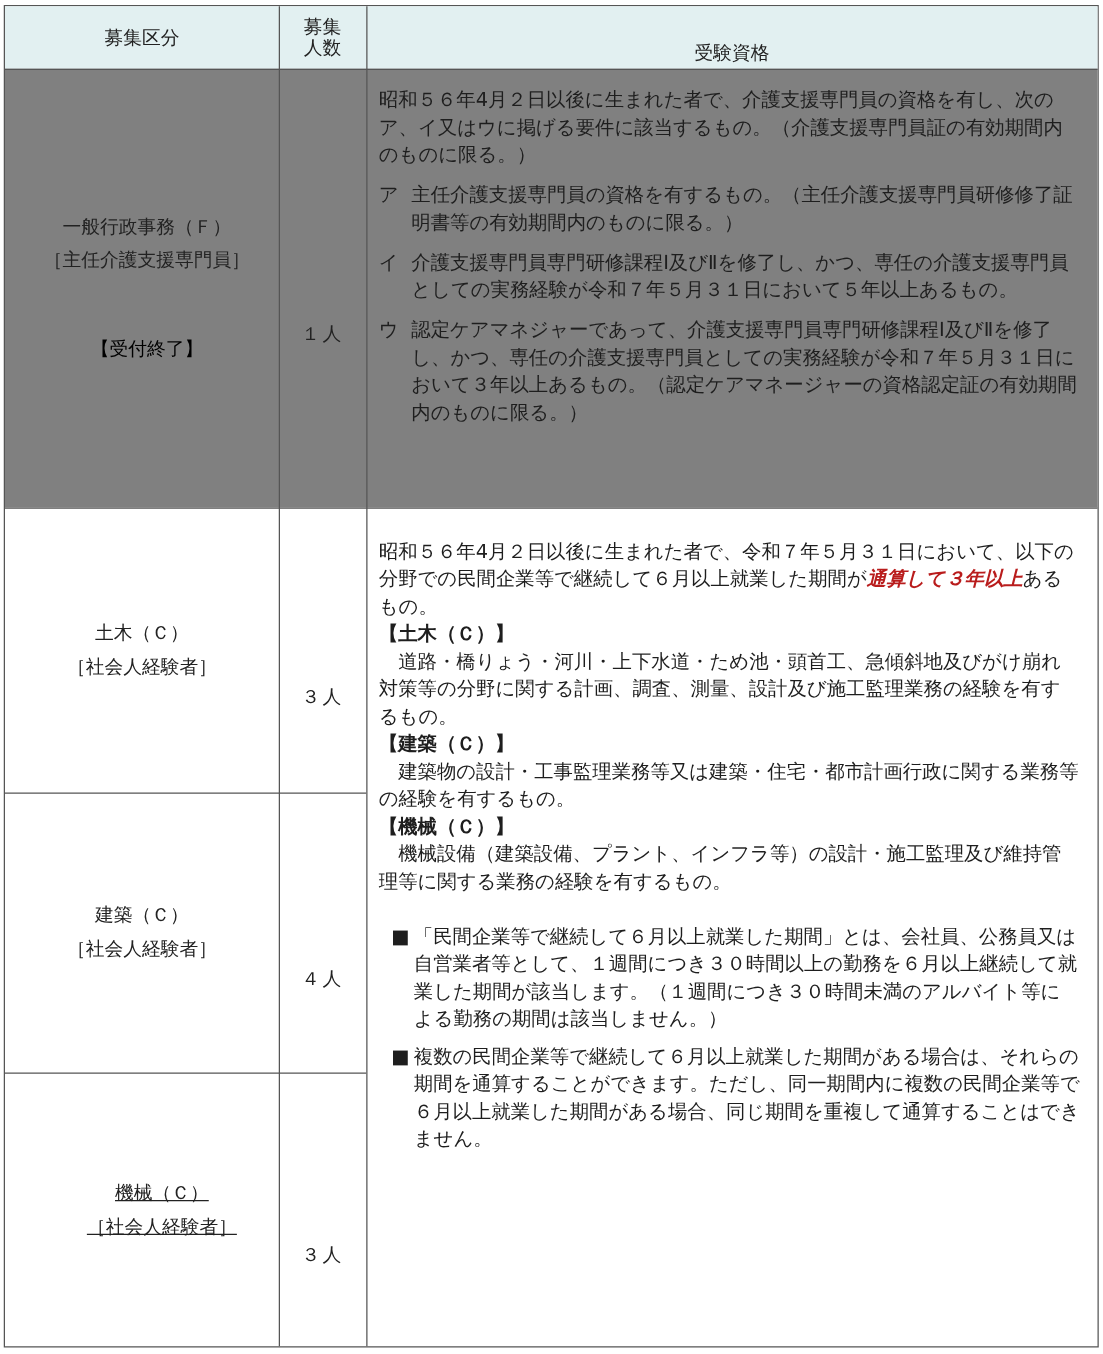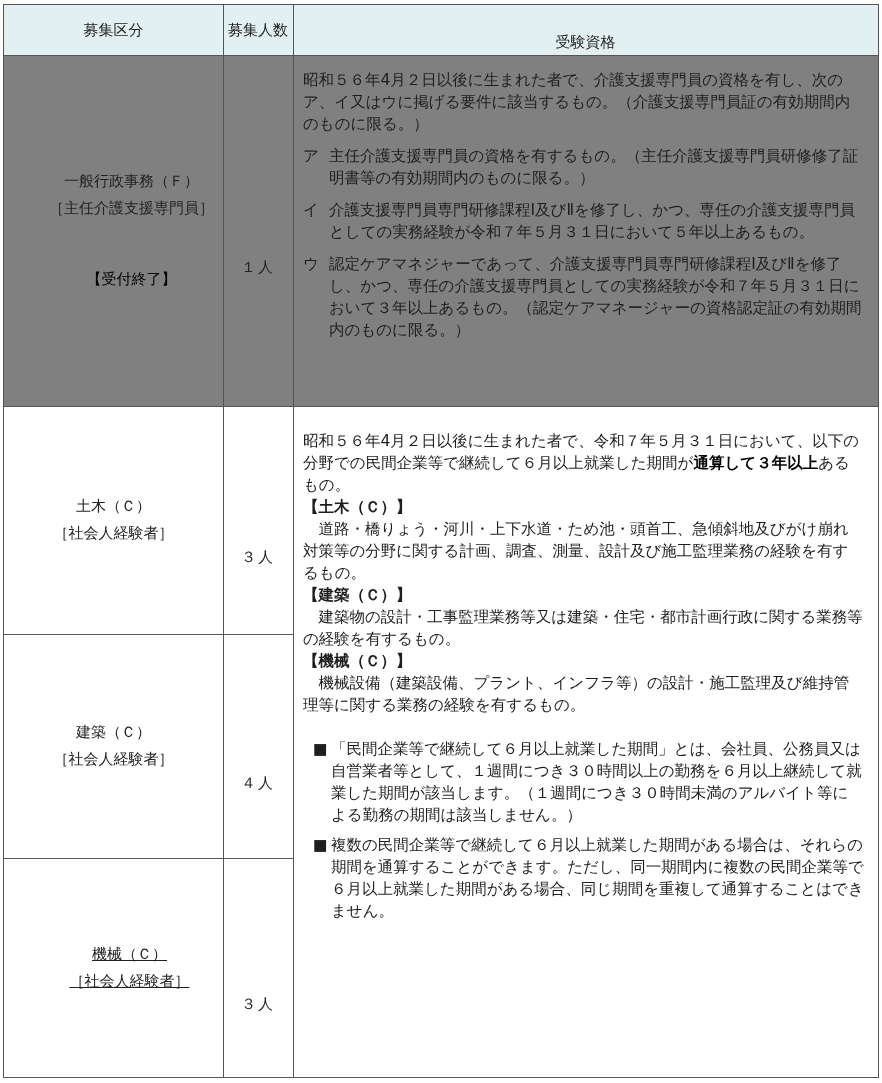--- a/index.html
+++ b/index.html
@@ -97,22 +97,23 @@
       margin-top: 10px;
     }
     .item .mark {
       width: 26px;
       flex: 0 0 26px;
     }
     .item .body {
       flex: 1;
     }
     .red {
-      color: #000000;
+      color: #b91c1c;
       font-weight: bold;
+      font-style: italic;
     }
     .sect-title {
       font-weight: bold;
       margin-top: 22px;
     }
     .indent-first {
       text-indent: 1em;
     }
     .note {
       display: flex;
@@ -126,29 +127,29 @@
       flex: 1;
     }
   </style>
 </head>
 <body>
 
 <div class="tbl">
 
   <div class="header-row"></div>
   <div class="hdr" style="left:0;width:219px;">募集区分</div>
-  <div class="hdr" style="left:219px;width:70px;flex-direction:row;">
+  <div class="hdr" style="left:219px;width:70px;flex-direction:column;">
     <span>募集</span>
     <span>人数</span>
   </div>
   <div class="hdr" style="left:289px;width:585px;margin-top:12px;">受験資格</div>
 
   <div class="grey-row"></div>
 
-  <div class="cell center-cell" style="left:18px;top:50px;width:219px;height:351px;">
+  <div class="cell center-cell" style="left:4px;top:50px;width:219px;height:351px;">
     <span>一般行政事務（Ｆ）</span>
     <span>［主任介護支援専門員］</span>
     <span class="closed-label">【受付終了】</span>
   </div>
   <div class="cell center-cell count" style="left:219px;top:50px;width:70px;height:351px;">１人</div>
   <div class="cell req" style="left:289px;top:50px;width:585px;height:272px;padding:14px 14px 0 10px;">
     <p>昭和５６年4月２日以後に生まれた者で、介護支援専門員の資格を有し、次のア、イ又はウに掲げる要件に該当するもの。（介護支援専門員証の有効期間内のものに限る。）</p>
     <div class="item">
       <span class="mark">ア</span>
       <span class="body">主任介護支援専門員の資格を有するもの。（主任介護支援専門員研修修了証明書等の有効期間内のものに限る。）</span>

